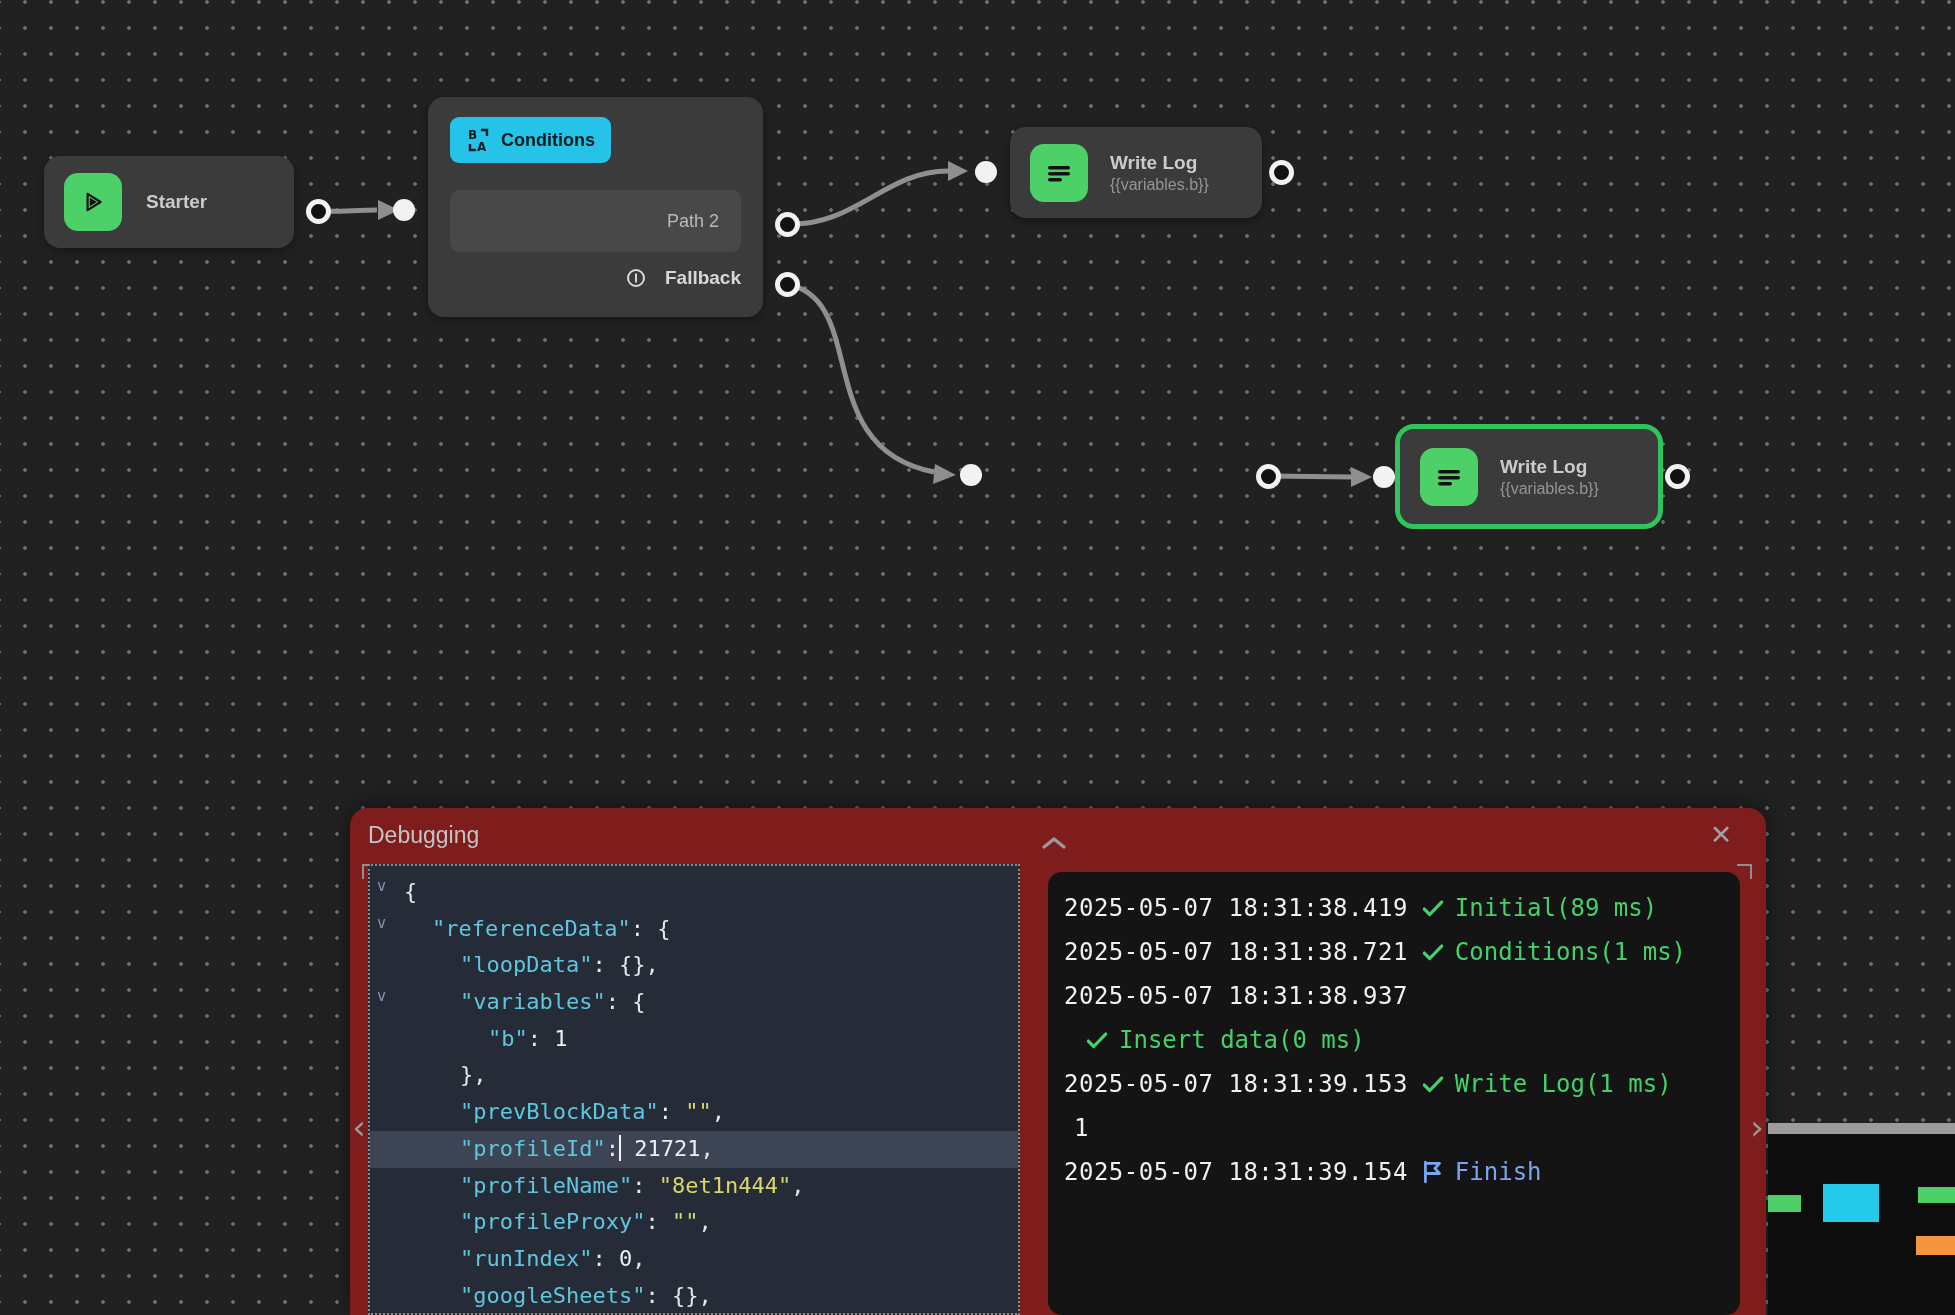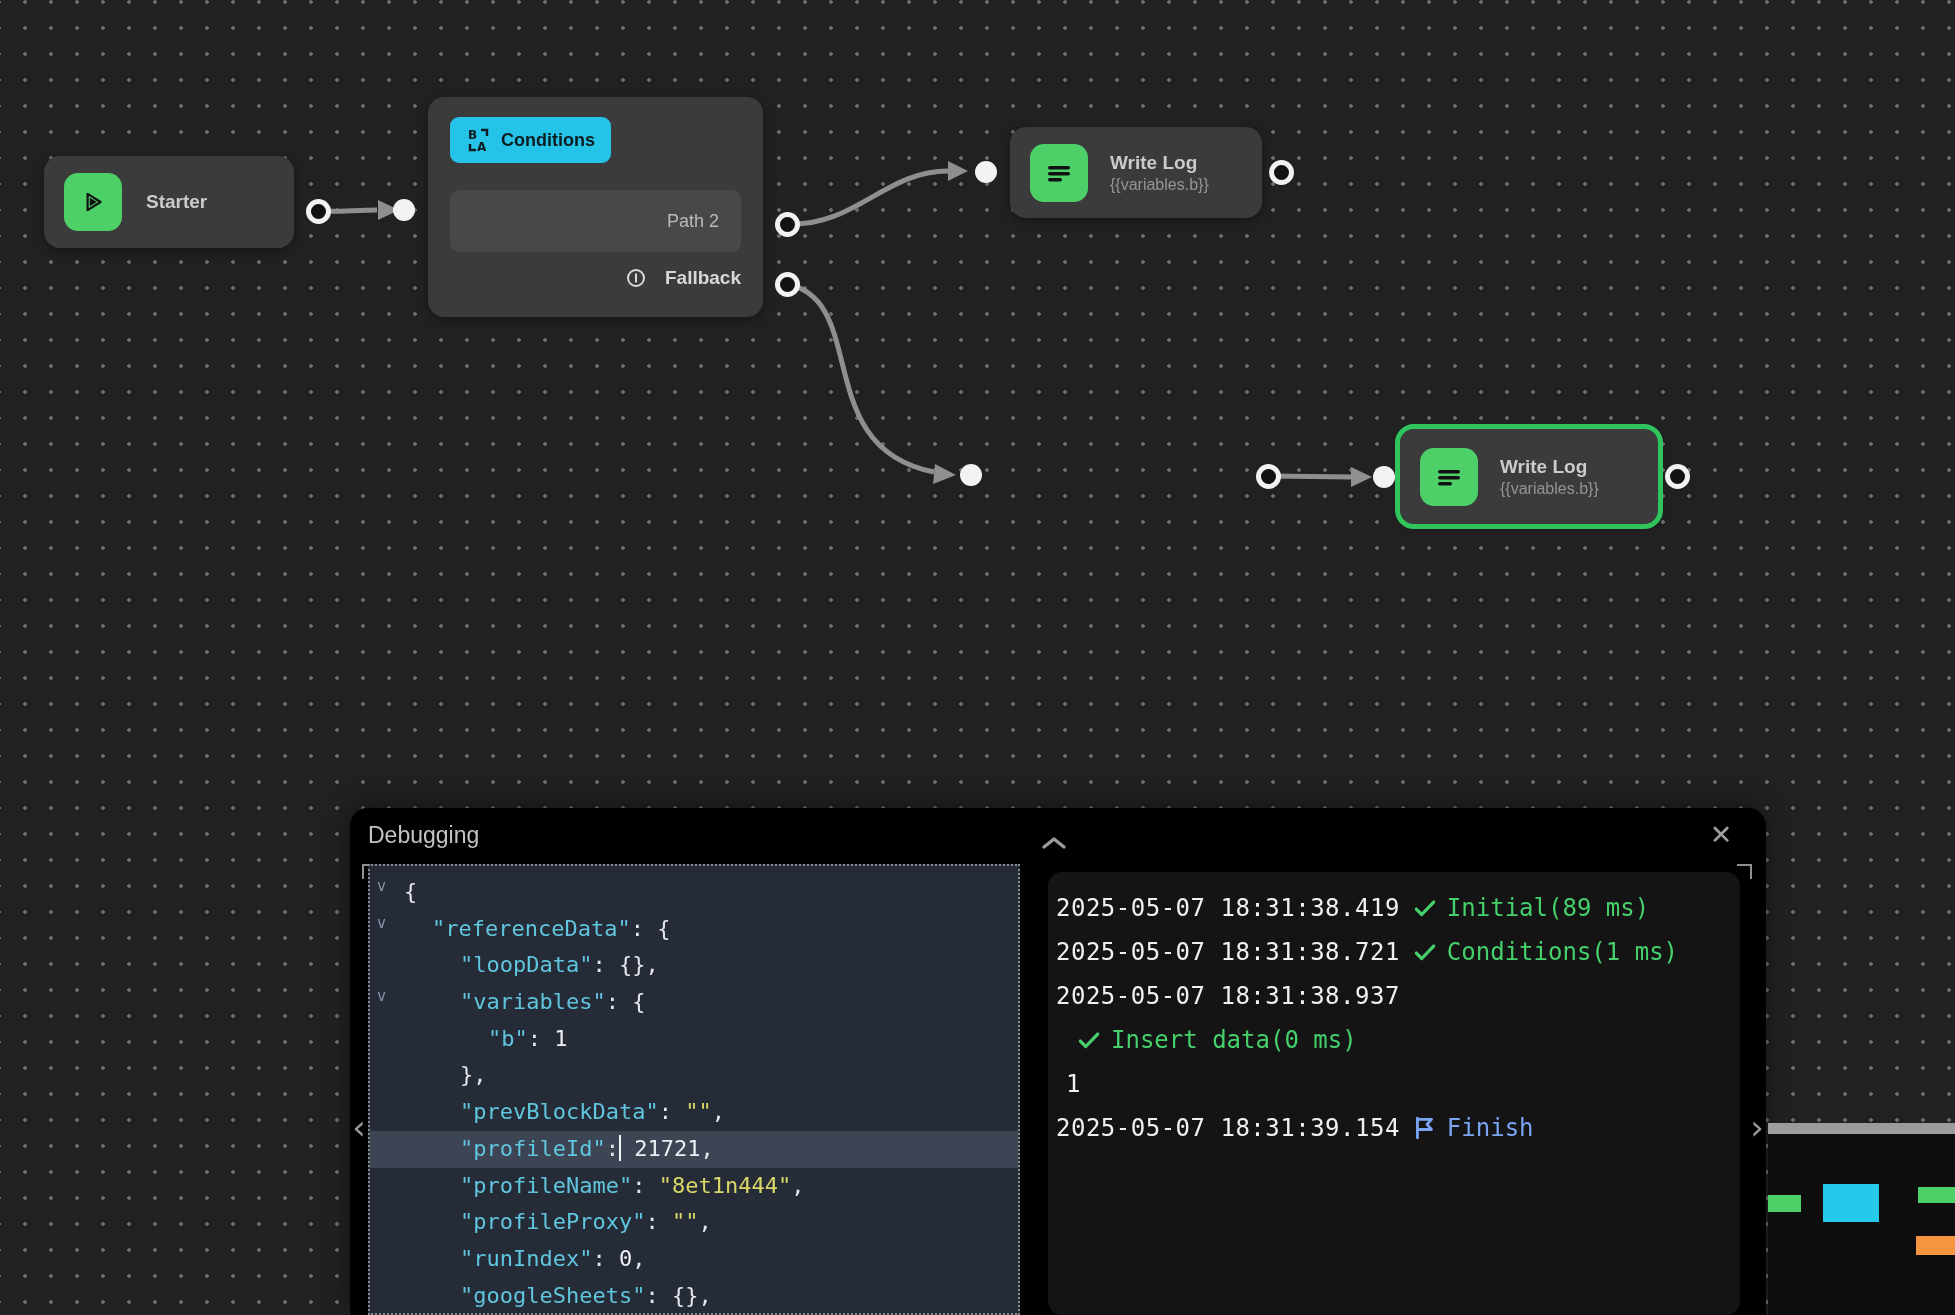--- a/index.html
+++ b/index.html
@@ -55,21 +55,21 @@
   }
   .cond-fallback {
     margin-top:12px; display:flex; align-items:center; justify-content:flex-end;
     gap:19px; color:#d8d8d8; font-size:19px; font-weight:600; height:28px;
   }
   .node-selected { outline:5px solid #2fc45c; outline-offset:0; border-radius:14px; }
 
   
   .debug-panel {
     position:absolute; left:350px; top:808px; width:1416px; height:507px;
-    background:#000000; border-radius:18px 18px 0 0;
+    background:#7f1d1d; border-radius:18px 18px 0 0;
     box-shadow:0 -4px 24px rgba(0,0,0,.4);
   }
   .debug-header { position:relative; height:62px; }
   .debug-title {
     position:absolute; left:18px; top:14px;
     color:#c3c3c3; font-size:23px; font-weight:400;
   }
   .collapse-btn { position:absolute; left:690px; top:26px; width:28px; height:18px; cursor:pointer; }
   .close-btn {
     position:absolute; right:30px; top:12px; width:30px; height:30px;
@@ -94,21 +94,21 @@
   .json-line-text { display:inline-block; }
   .tok-key{ color:#5fc6de; } .tok-str{ color:#d9d867; }
   .tok-num{ color:#eceff4; } .tok-punct{ color:#e4e7ec; }
   .caret { display:inline-block; width:2px; height:26px; background:#f5f5f5; vertical-align:-5px; }
 
   
   .log-region {
     position:absolute; left:698px; top:64px; width:692px; height:443px;
     background:#141414; border-radius:14px;
     font-family:"DejaVu Sans Mono", monospace; font-size:24px;
-    padding:14px 8px; overflow:hidden;
+    padding:14px 16px; overflow:hidden;
   }
   .log-row { line-height:44px; white-space:pre-wrap; display:flex; align-items:center; gap:0; }
   .log-ts { color:#f0f0f0; letter-spacing:.5px; }
   .log-icon { display:inline-flex; width:26px; height:26px; margin:0 9px 0 12px; }
   .log-icon svg { width:26px; height:26px; }
   .log-status.success { color:#45d06c; }
   .log-status.finish { color:#7aa5f2; }
   .log-icon.success { color:#45d06c; }
   .log-icon.finish { color:#7aa5f2; }
   .log-plain { color:#f0f0f0; padding-left:10px; }
@@ -260,20 +260,23 @@
       <div class="log-row"><span class="log-ts">2025-05-07 18:31:38.419</span><span class="log-icon success"><svg viewBox="0 0 24 24">
             <path d="M4 13l5 5L20 6.5" fill="none" stroke="currentColor" stroke-width="3" stroke-linecap="round" stroke-linejoin="round"></path>
           </svg></span><span class="log-status success">Initial(89 ms)</span></div>
       <div class="log-row"><span class="log-ts">2025-05-07 18:31:38.721</span><span class="log-icon success"><svg viewBox="0 0 24 24">
             <path d="M4 13l5 5L20 6.5" fill="none" stroke="currentColor" stroke-width="3" stroke-linecap="round" stroke-linejoin="round"></path>
           </svg></span><span class="log-status success">Conditions(1 ms)</span></div>
       <div class="log-row"><span class="log-ts">2025-05-07 18:31:38.937</span></div>
       <div class="log-row cont"><span class="log-icon success"><svg viewBox="0 0 24 24">
             <path d="M4 13l5 5L20 6.5" fill="none" stroke="currentColor" stroke-width="3" stroke-linecap="round" stroke-linejoin="round"></path>
           </svg></span><span class="log-status success">Insert data(0 ms)</span></div>
+      <div class="log-row"><span class="log-ts">2025-05-07 18:31:39.153</span><span class="log-icon success"><svg viewBox="0 0 24 24">
+            <path d="M4 13l5 5L20 6.5" fill="none" stroke="currentColor" stroke-width="3" stroke-linecap="round" stroke-linejoin="round"></path>
+          </svg></span><span class="log-status success">Write Log(1 ms)</span></div>
       <div class="log-row"><span class="log-plain">1</span></div>
       <div class="log-row"><span class="log-ts">2025-05-07 18:31:39.154</span><span class="log-icon finish"><svg viewBox="0 0 24 24">
             <path d="M5 21V3" fill="none" stroke="currentColor" stroke-width="2.6" stroke-linecap="round"></path>
             <path d="M5 4h13l-4.2 4.7L18 13.4H5" fill="none" stroke="currentColor" stroke-width="2.6" stroke-linejoin="round"></path>
           </svg></span><span class="log-status finish">Finish</span></div>
     </div>
 
   <div class="scroll-arrow" style="left:-2px; top:302px;">‹</div>
   <div class="scroll-arrow" style="right:-2px; top:302px;">›</div>
 </div>

